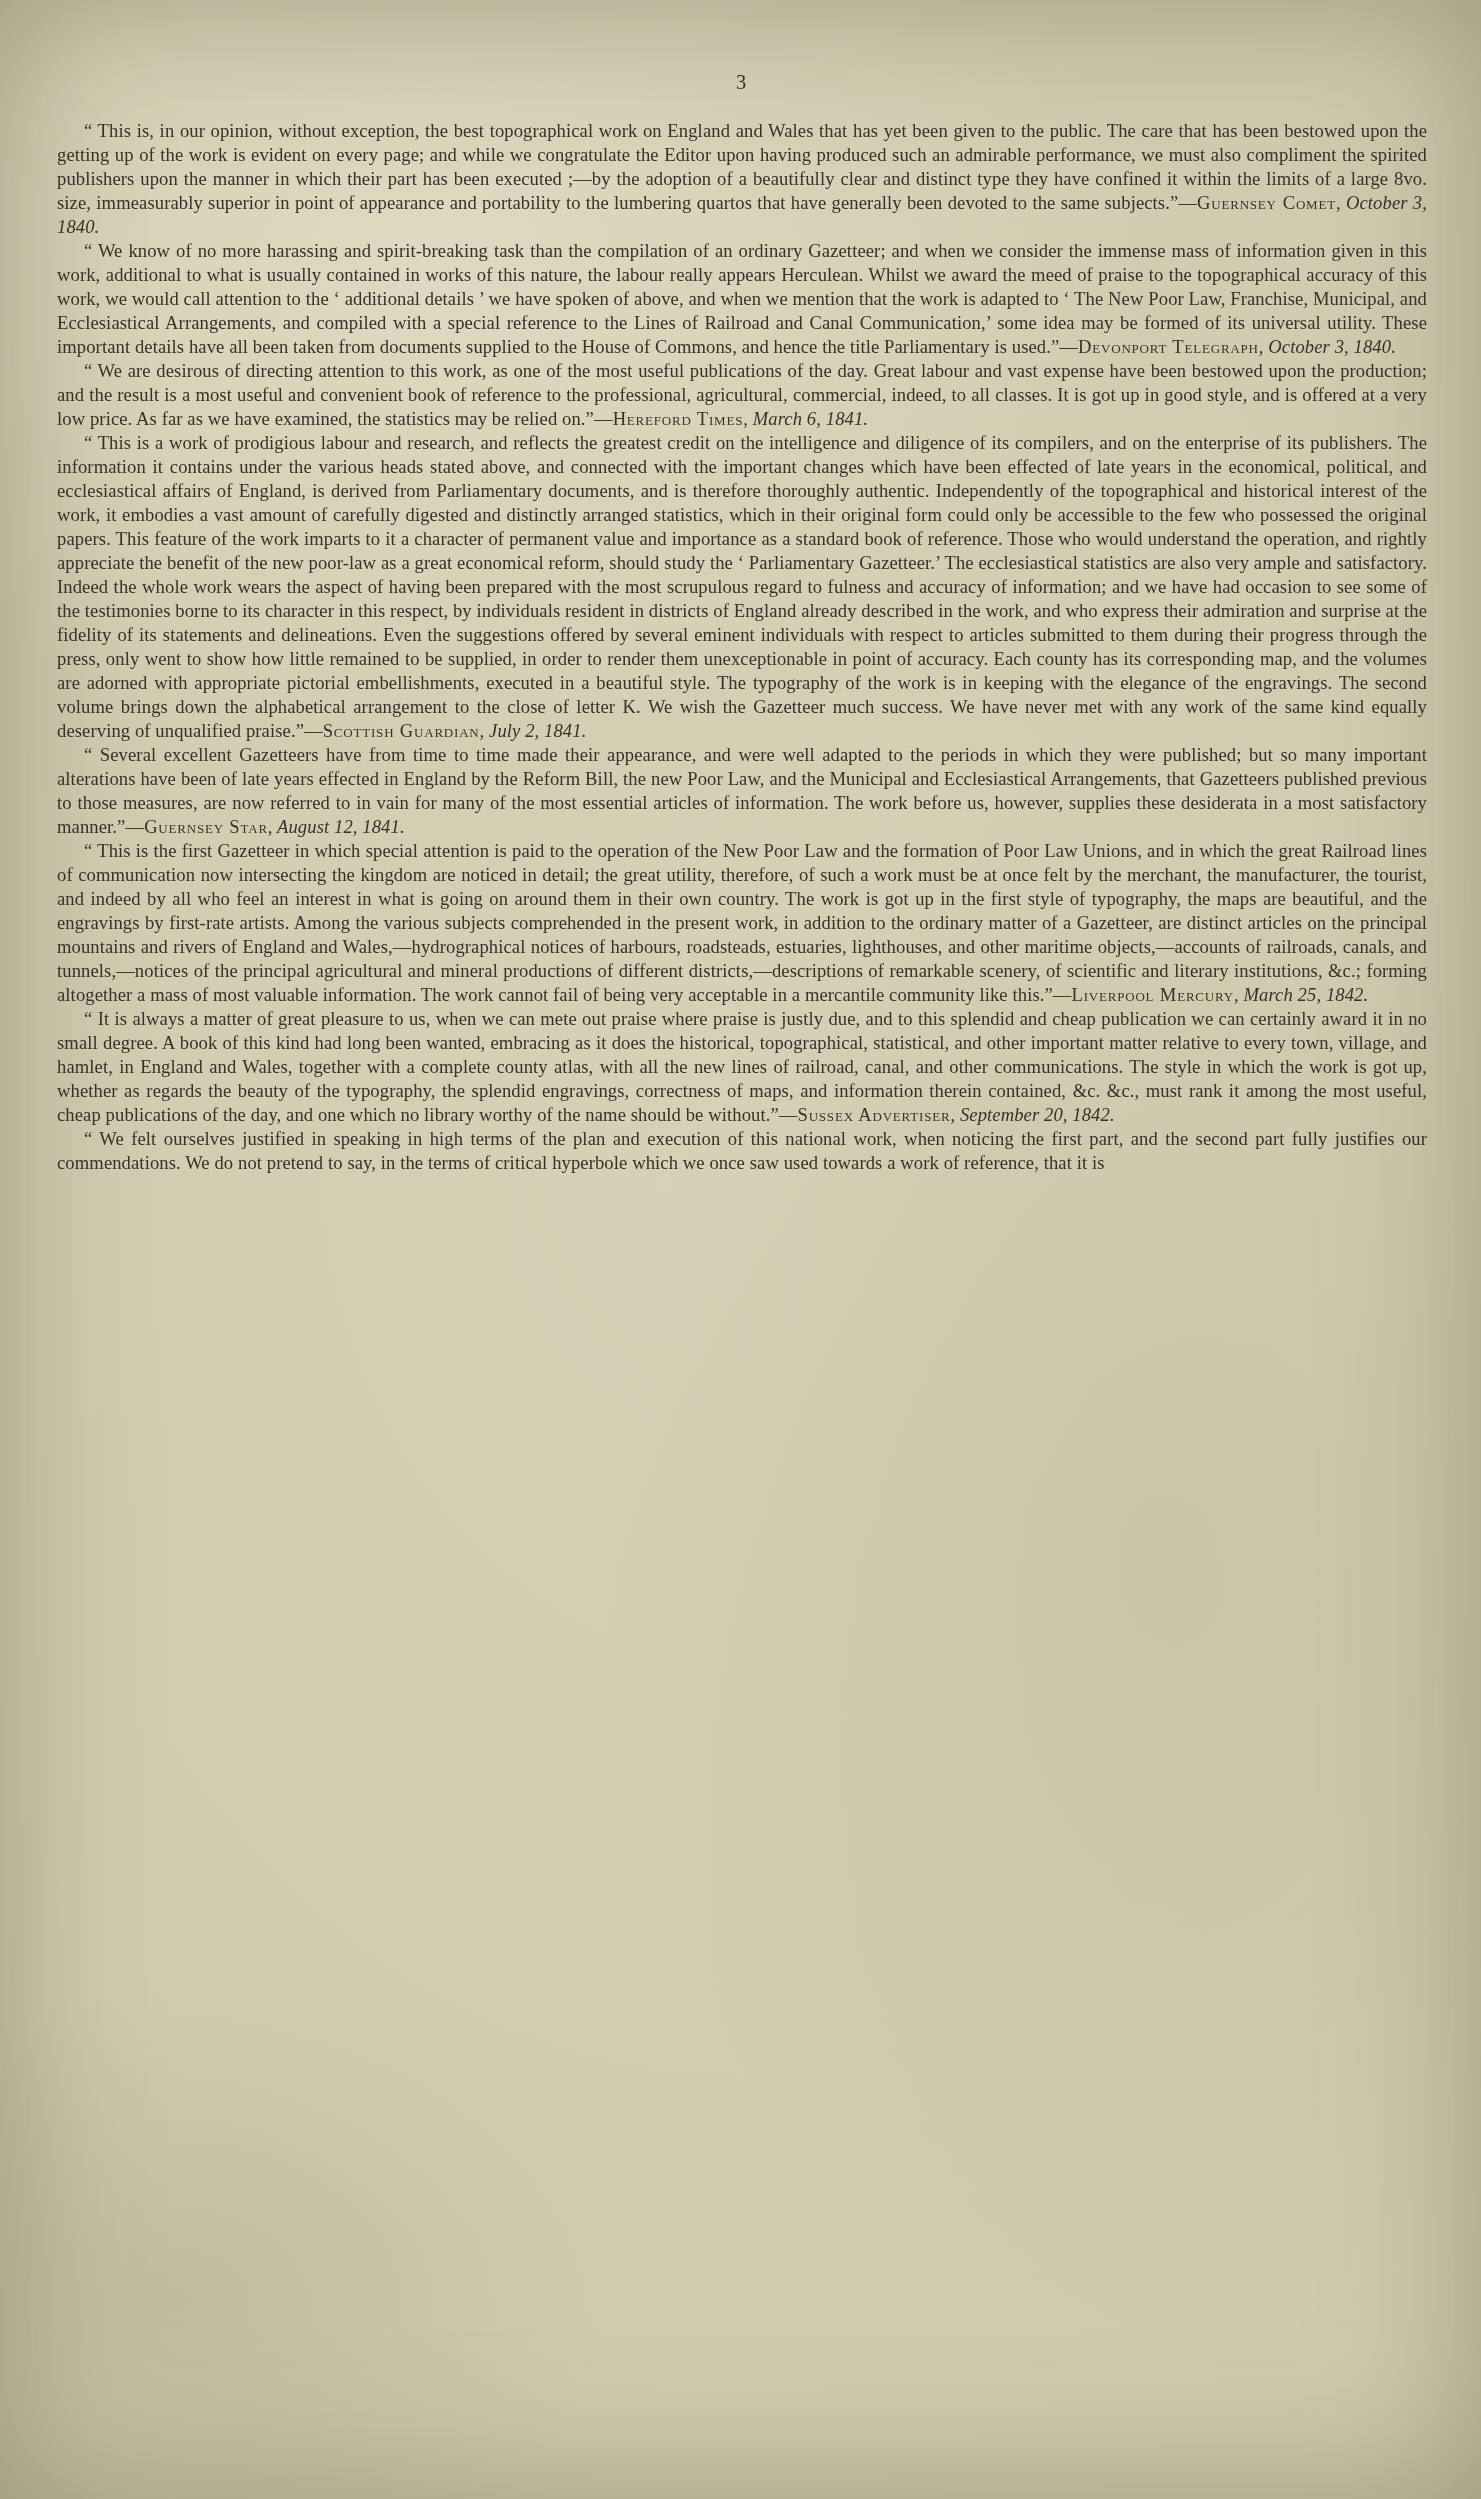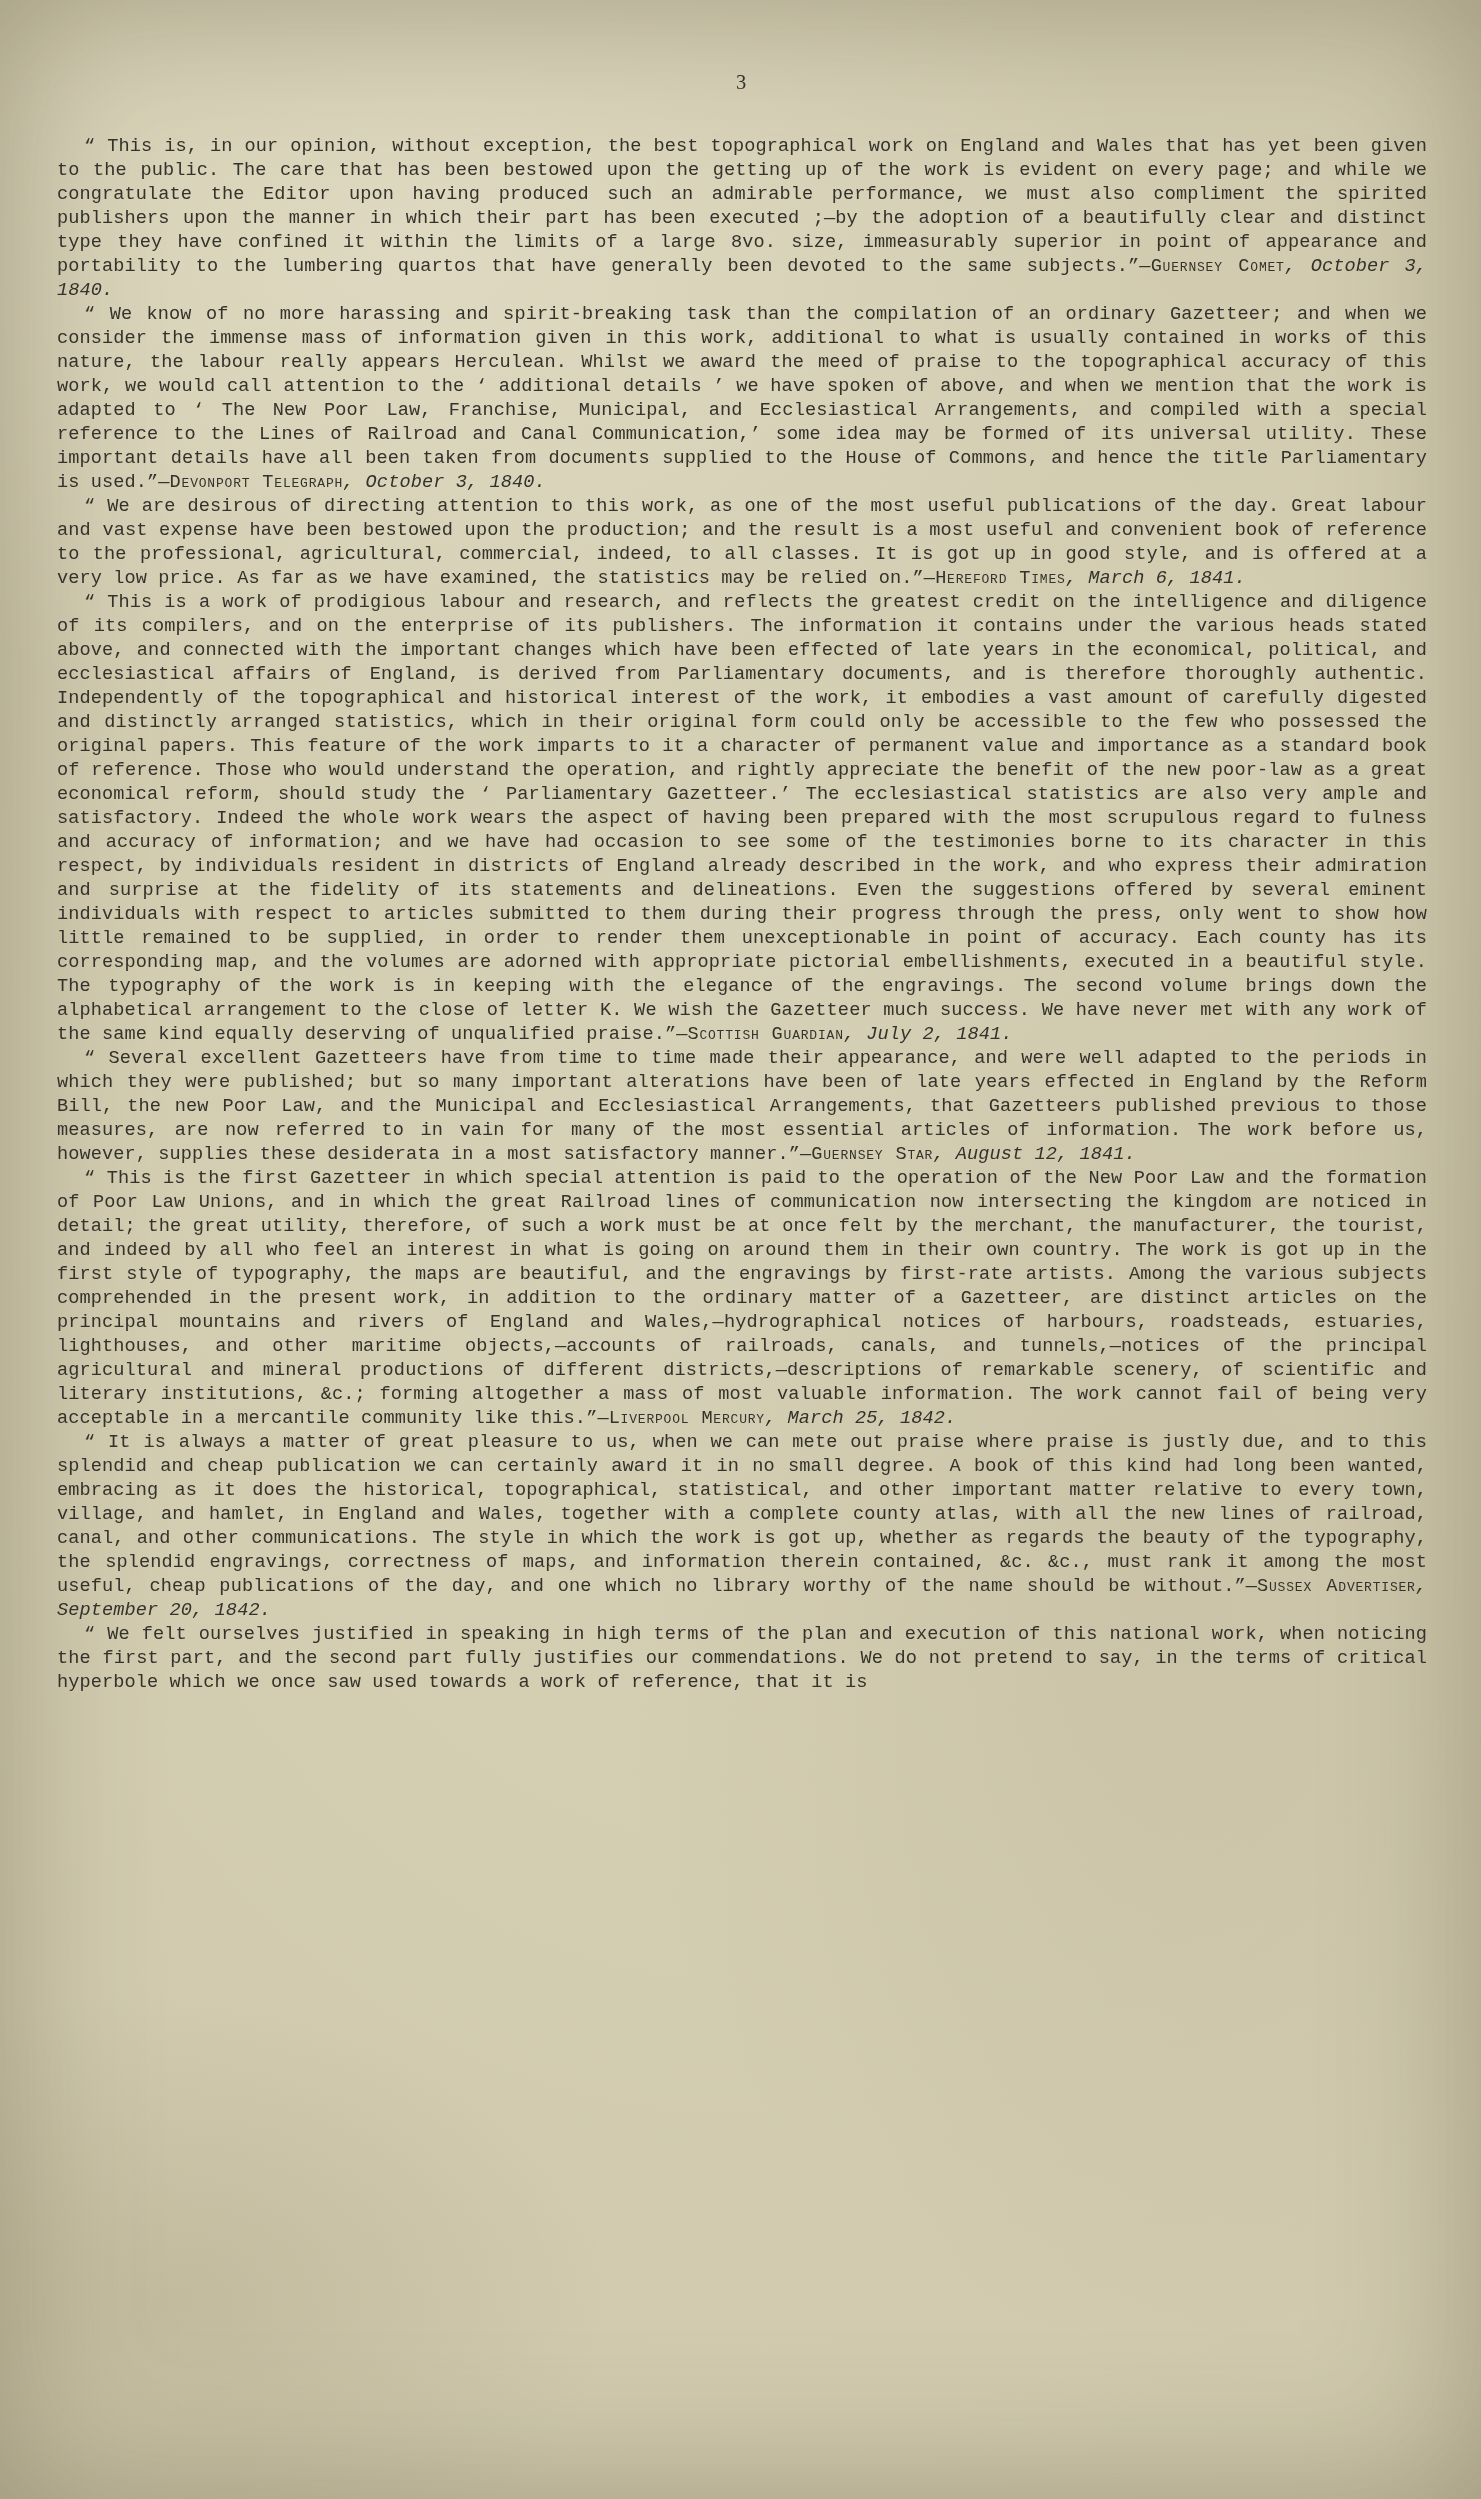--- a/index.html
+++ b/index.html
@@ -22,26 +22,25 @@
     box-shadow: inset 0 0 151px rgba(80, 70, 45, 0.38);
     color: #34322b;
   }
   .page-number {
     text-align: center;
     padding-top: 71px;
     font-size: 20.4px;
     line-height: 23px;
   }
   .content {
-    margin: 41px 55px 0 57px;
+    margin: 25px 55px 0 57px;
     font-size: 18.6px;
     line-height: 24px;
     text-align: justify;
     letter-spacing: 0.1px;
-    font-family: Liberation Mono, monospace;
   }
   .para {
     margin: 0;
     text-indent: 27px;
   }
   .src {
     font-variant: small-caps;
     letter-spacing: 0.8px;
   }
   .date {

